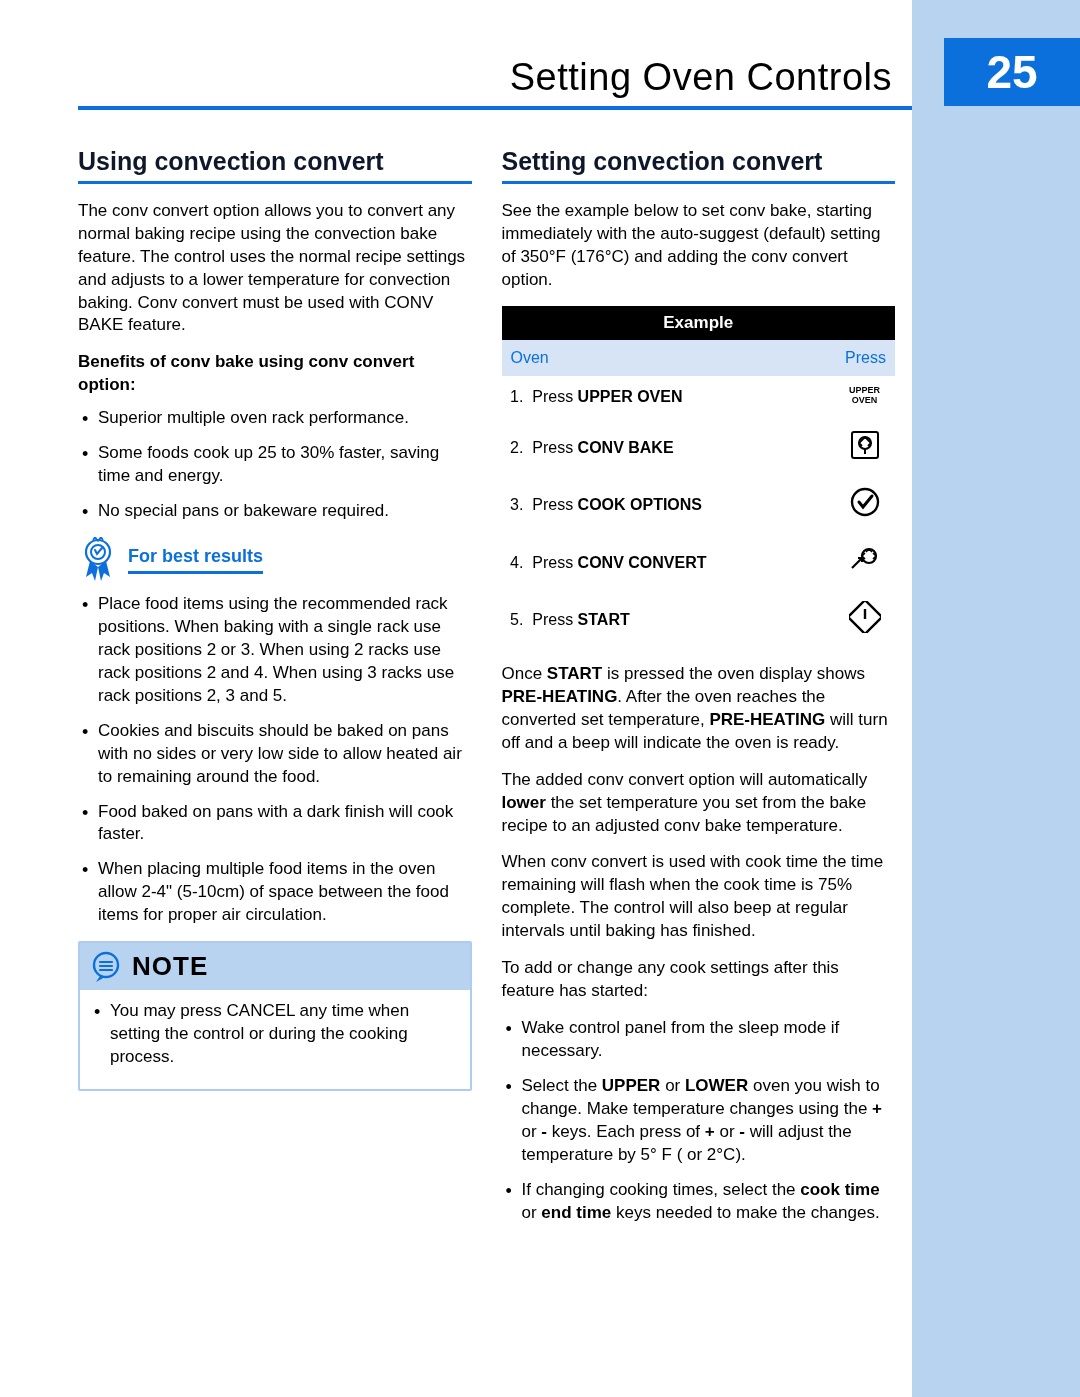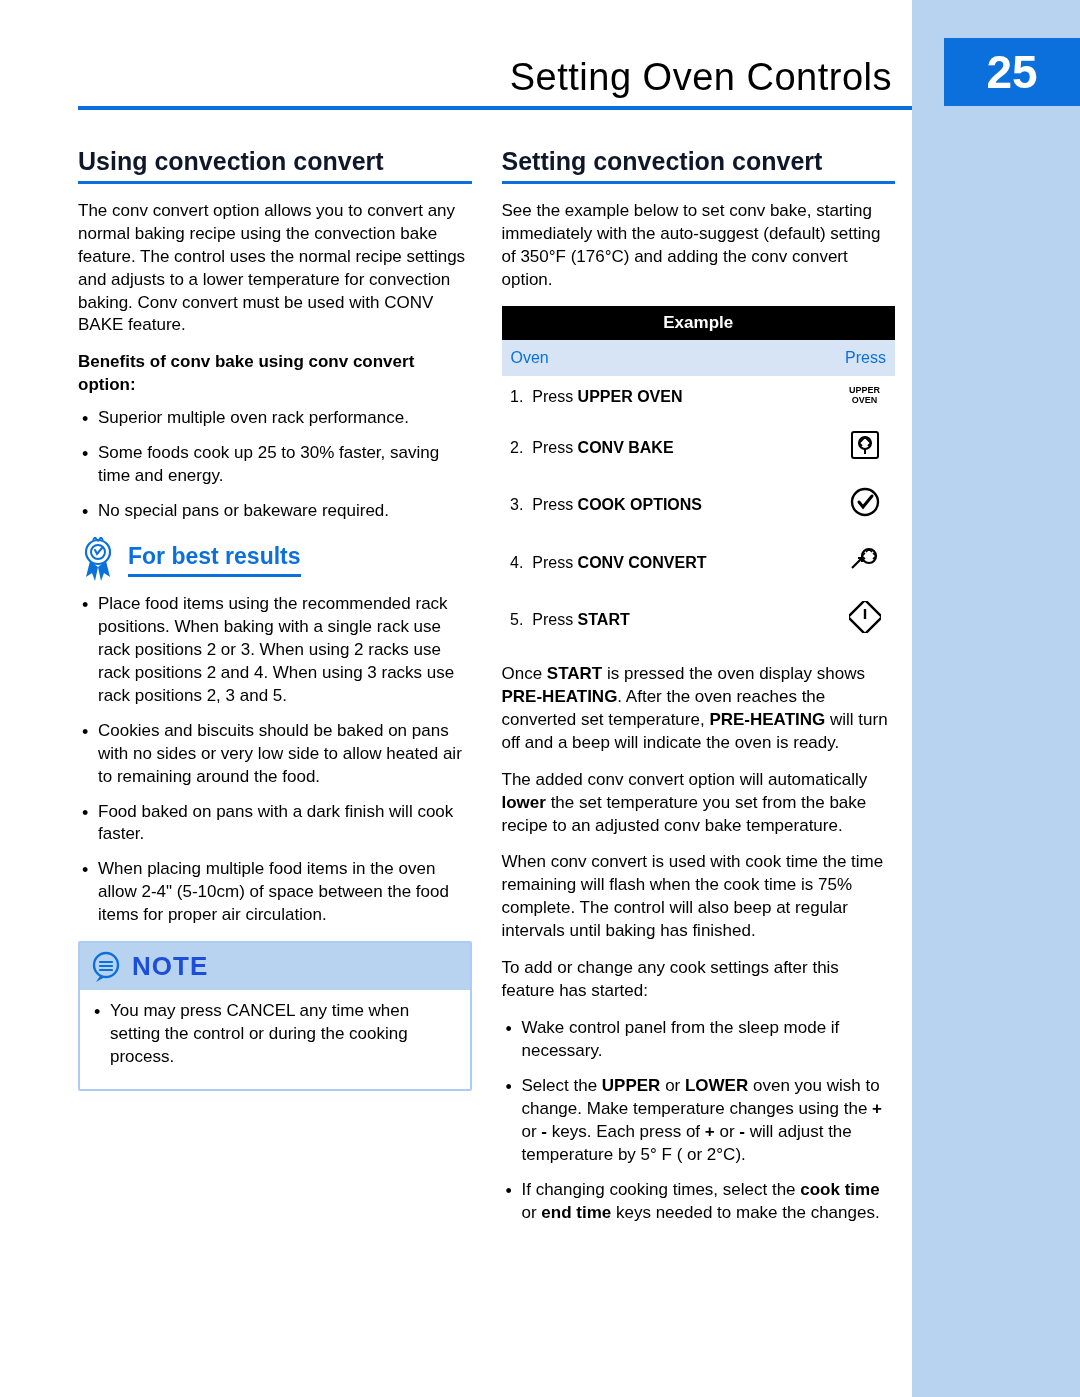--- a/index.html
+++ b/index.html
@@ -82,21 +82,21 @@
   }
   .sub-section {
     display: flex;
     align-items: center;
     gap: 10px;
     margin: 14px 0 12px 0;
   }
   .sub-section .label {
     color: #0b70db;
     font-weight: bold;
-    font-size: 23px;
+    font-size: 18px;
     border-bottom: 3px solid #0b70db;
     padding-bottom: 2px;
     flex-shrink: 0;
   }
   .ribbon-icon {
     width: 40px; height: 44px;
     flex-shrink: 0;
   }
   .note-box {
     border: 2px solid #aeccf1;
@@ -104,21 +104,21 @@
     margin-top: 10px;
   }
   .note-header {
     background: #b7d3ef;
     display: flex;
     align-items: center;
     gap: 10px;
     padding: 6px 10px;
   }
   .note-header .note-label {
-    color: #1d4ed8;
+    color: #000000;
     font-size: 26px;
     font-weight: bold;
     letter-spacing: 1px;
   }
   .note-icon {
     width: 32px; height: 32px;
   }
   .note-body { padding: 10px 10px 6px 10px; }
   .example-table {
     width: 100%;

